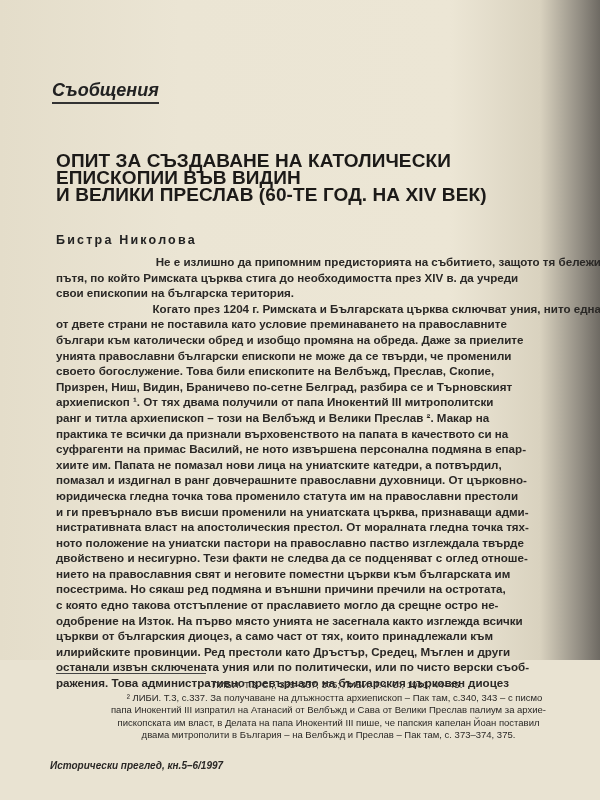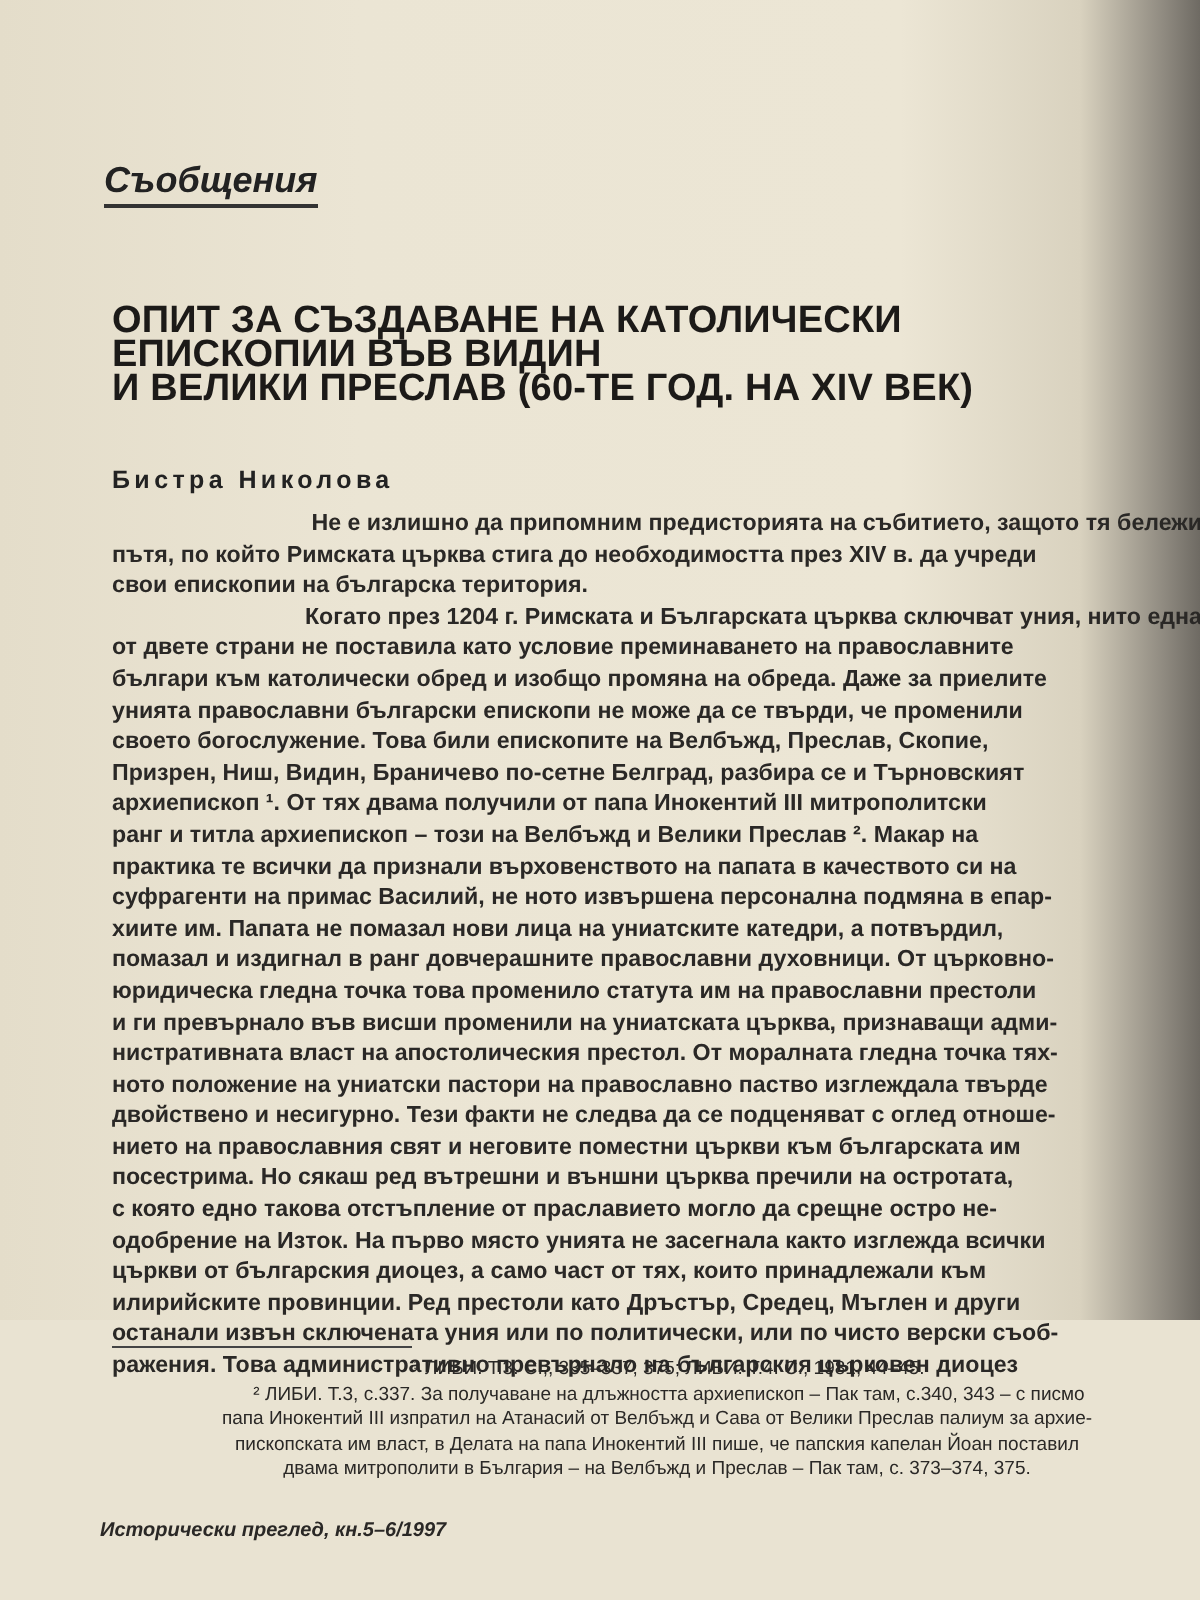--- a/index.html
+++ b/index.html
@@ -88,21 +88,21 @@
     <span class="line">практика те всички да признали върховенството на папата в качеството си на</span>
     <span class="line">суфрагенти на примас Василий, не ното извършена персонална подмяна в епар-</span>
     <span class="line">хиите им. Папата не помазал нови лица на униатските катедри, а потвърдил,</span>
     <span class="line">помазал и издигнал в ранг довчерашните православни духовници. От църковно-</span>
     <span class="line">юридическа гледна точка това променило статута им на православни престоли</span>
     <span class="line">и ги превърнало във висши променили на униатската църква, признаващи адми-</span>
     <span class="line">нистративната власт на апостолическия престол. От моралната гледна точка тях-</span>
     <span class="line">ното положение на униатски пастори на православно паство изглеждала твърде</span>
     <span class="line">двойствено и несигурно. Тези факти не следва да се подценяват с оглед отноше-</span>
     <span class="line">нието на православния свят и неговите поместни църкви към българската им</span>
-    <span class="line">посестрима. Но сякаш ред вътрешни и външни църква пречили на остротата,</span>
+    <span class="line">посестрима. Но сякаш ред подмяна и външни причини пречили на остротата,</span>
     <span class="line">с която едно такова отстъпление от праславието могло да срещне остро не-</span>
     <span class="line">одобрение на Изток. На първо място унията не засегнала както изглежда всички</span>
     <span class="line">църкви от българския диоцез, а само част от тях, които принадлежали към</span>
     <span class="line">илирийските провинции. Ред престоли като Дръстър, Средец, Мъглен и други</span>
     <span class="line">останали извън сключената уния или по политически, или по чисто верски съоб-</span>
     <span class="line">ражения. Това административно превърнало на българския църковен диоцез</span>
   </div>
 
   <div class="rule"></div>
 

